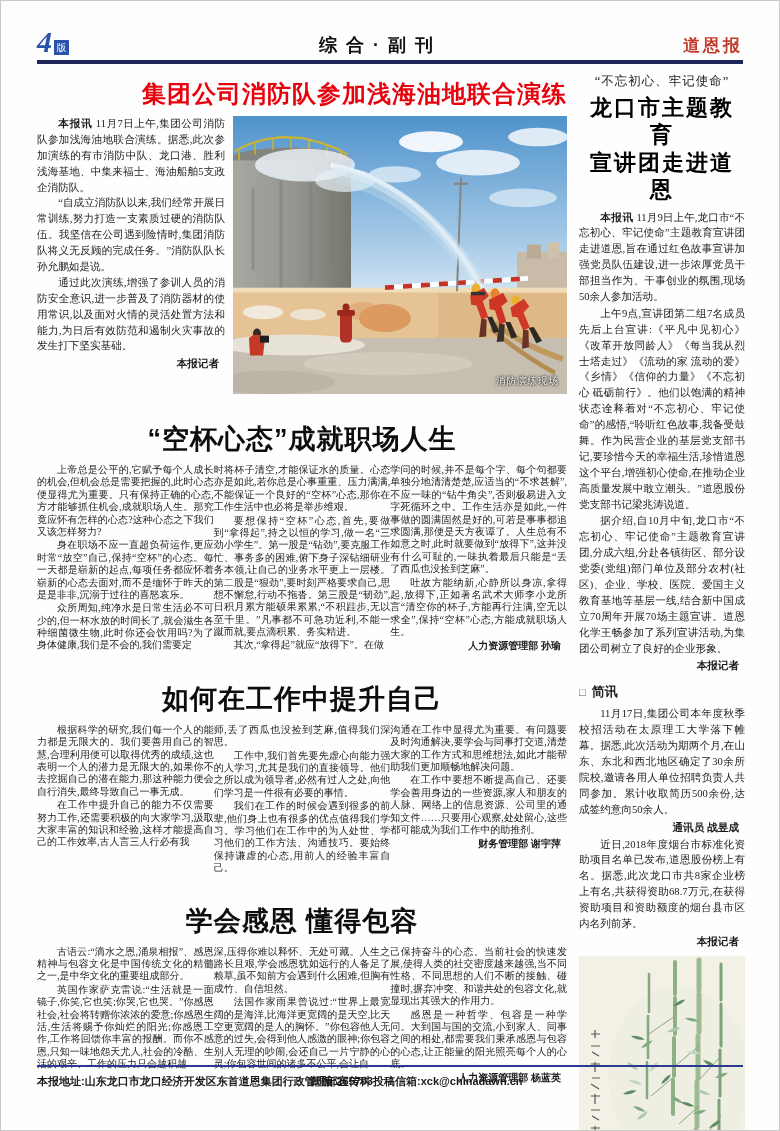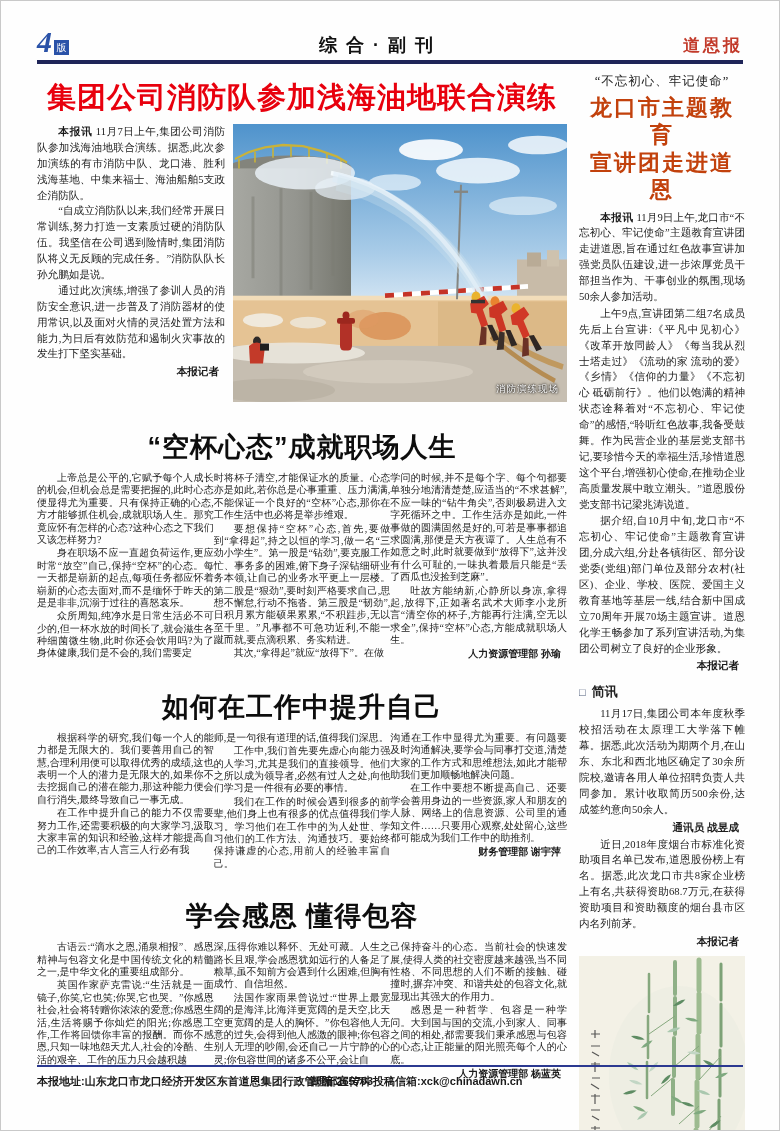--- a/index.html
+++ b/index.html
@@ -20,21 +20,21 @@
   .section-title { font-family:"Liberation Sans", sans-serif; font-weight:900;
                    font-size:18px; letter-spacing:9px; color:#111; padding-left:9px; }
   .masthead { color:#c23a2a; font-weight:bold; font-size:17px; letter-spacing:3px; }
 
   
   .content { display:flex; gap:12px; margin-top:6px; }
   .main { width:530px; }
   .side { width:166px; }
 
   h1.fire-hl { font-family:"Liberation Sans", sans-serif; font-weight:900; color:#e8000d;
-               font-size:29px; letter-spacing:1px; text-align:center; margin:8px 0 6px; white-space:nowrap; }
+               font-size:24px; letter-spacing:1px; text-align:right; margin:8px 0 6px; white-space:nowrap; }
   h2.sub-hl { font-family:"Liberation Sans", sans-serif; font-weight:900; color:#0d0d0d;
               font-size:27px; text-align:center; letter-spacing:1px; margin:27px 0 7px; white-space:nowrap; }
 
   .art { font-size:10.6px; line-height:1.5; color:#1b1b1b; text-align:justify; }
   .art p { text-indent:2em; }
   .art p.noindent { text-indent:0; }
   .lead { font-weight:bold; font-family:"Liberation Sans", sans-serif; letter-spacing:.5px; }
   .byline { text-indent:0 !important; text-align:right; font-family:"Liberation Sans", sans-serif;
             font-weight:bold; padding-right:6px; margin-top:2px; }
 
@@ -45,21 +45,21 @@
   .photo-cap { position:absolute; right:8px; bottom:6px; color:#fff; font-size:9.5px;
                letter-spacing:1px; text-shadow:0 0 3px rgba(0,0,0,.9), 0 0 2px rgba(0,0,0,.9); }
 
   .cols { display:flex; }
   .cols .col { flex:1; font-size:10px; line-height:1.24; }
   .cols .col p { margin-bottom:1px; }
 
   
   .side { font-size:10px; line-height:1.24; color:#1b1b1b; }
   .slogan { text-align:center; font-size:12.5px; color:#222; margin:4px 0 4px; letter-spacing:1px; }
-  .side-hl { font-family:Liberation Sans, sans-serif; font-weight:900; color:#c2410c;
+  .side-hl { font-family:Liberation Sans, sans-serif; font-weight:900; color:#000000;
              font-size:22px; line-height:1.25; text-align:center; letter-spacing:2px; margin-bottom:6px; }
   .side .art p { margin-bottom:1px; }
   .briefs-title { display:flex; align-items:center; font-family:"Liberation Sans", sans-serif;
                   font-weight:bold; font-size:13px; margin:10px 0 6px; color:#222; }
   .sq { display:inline-block; font-size:11px; color:#4a5a78; margin-right:6px; font-weight:normal; }
   .painting { position:relative; width:166px; height:272px; margin-top:6px; }
   .painting svg { display:block; width:100%; height:100%; }
 
   
   .footer { position:absolute; left:36px; right:36px; top:1064px;
@@ -197,21 +197,21 @@
         </div>
       </div>
 
       <h2 class="sub-hl">如何在工作中提升自己</h2>
       <div class="cols art">
         <div class="col">
           <p>根据科学的研究,我们每一个人的能力都是无限大的。我们要善用自己的智慧,合理利用便可以取得优秀的成绩,这也表明一个人的潜力是无限大的,如果你不去挖掘自己的潜在能力,那这种能力便会自行消失,最终导致自己一事无成。</p>
           <p>在工作中提升自己的能力不仅需要努力工作,还需要积极的向大家学习,汲取大家丰富的知识和经验,这样才能提高自己的工作效率,古人言三人行必有我</p>
         </div>
         <div class="col">
-          <p class="noindent">师,是一句很有道理的话,值得我们深思。</p>
+          <p class="noindent">师,丢了西瓜也没捡到芝麻,值得我们深思。</p>
           <p>工作中,我们首先要先虚心向能力强的人学习,尤其是我们的直接领导。他们之所以成为领导者,必然有过人之处,向他们学习是一件很有必要的事情。</p>
           <p>我们在工作的时候会遇到很多的前辈,他们身上也有很多的优点值得我们学习。学习他们在工作中的为人处世、学习他们的工作方法、沟通技巧。要始终保持谦虚的心态,用前人的经验丰富自己。</p>
         </div>
         <div class="col">
           <p class="noindent">沟通在工作中显得尤为重要。有问题要及时沟通解决,要学会与同事打交道,清楚大家的工作方式和思维想法,如此才能帮助我们更加顺畅地解决问题。</p>
           <p>在工作中要想不断提高自己、还要学会善用身边的一些资源,家人和朋友的人脉、网络上的信息资源、公司里的通知文件……只要用心观察,处处留心,这些都可能成为我们工作中的助推剂。</p>
           <p class="byline">财务管理部 谢宇萍</p>
         </div>
       </div>
 

